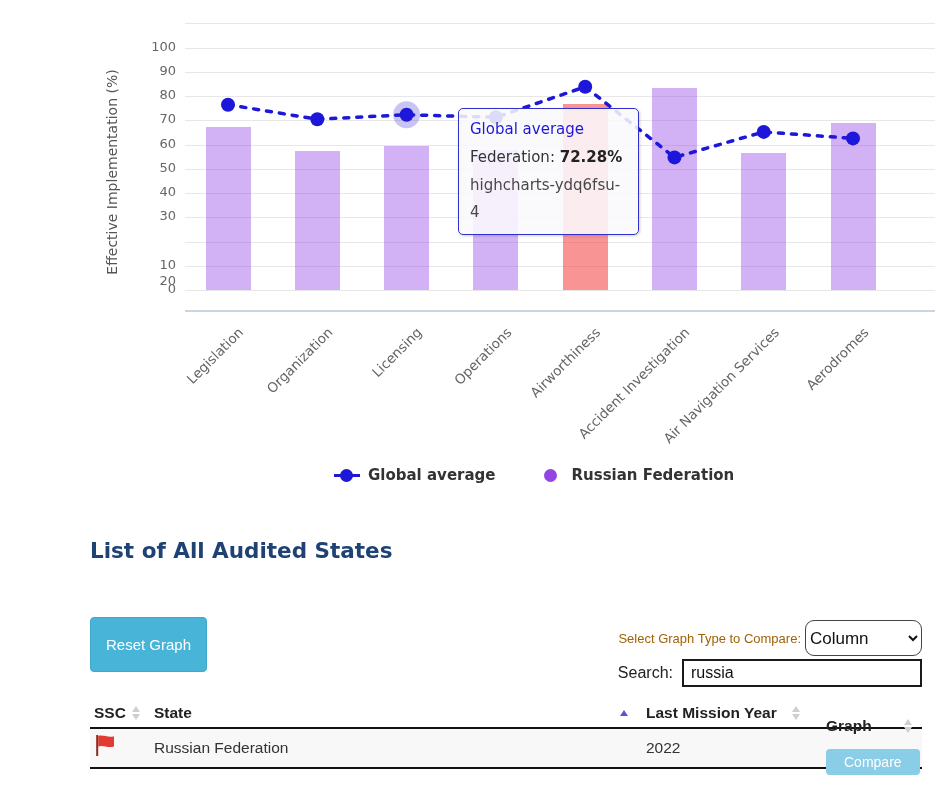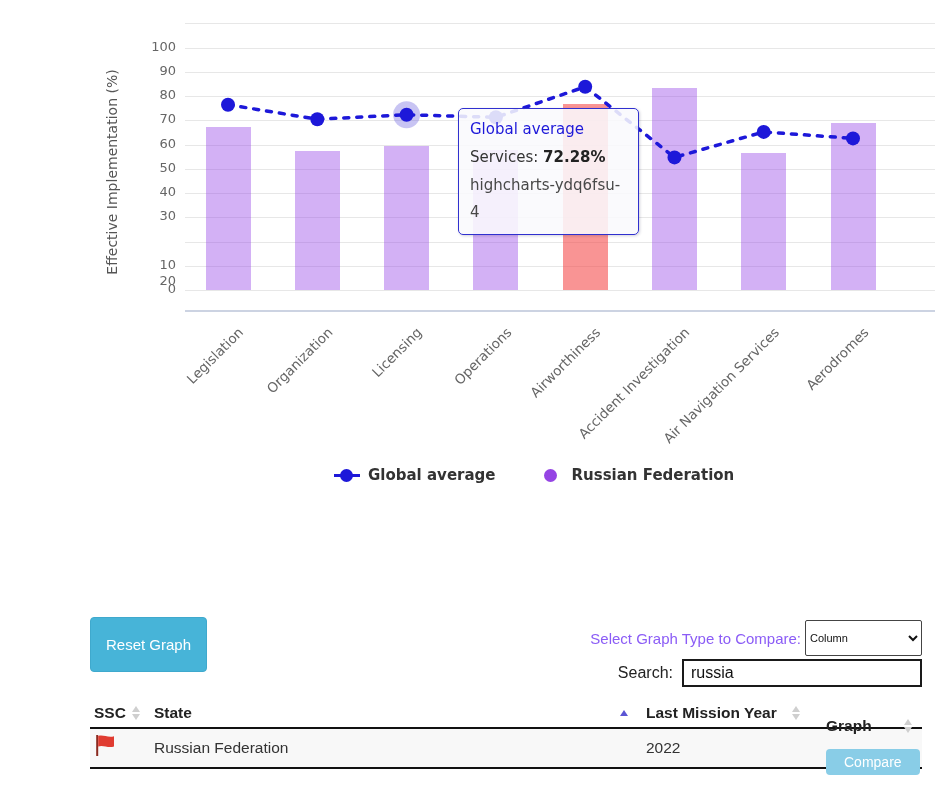--- a/index.html
+++ b/index.html
@@ -47,23 +47,23 @@
                    font-weight:bold; color:#1d4273;
                    font-family:"DejaVu Sans", sans-serif; }
 
   .reset-btn { position:absolute; left:90px; top:617px; background:#47b4d8;
                border:1px solid #3fa9cd; color:#fff; font-size:15px;
                font-family:"Liberation Sans",sans-serif;
                padding:18px 15px; border-radius:4px; cursor:pointer; }
 
   .graph-type-row { position:absolute; right:20px; top:620px; display:flex;
                     align-items:center; gap:4px; }
-  .gt-label { color:#8b5cf6; font-size:15px; }
-  .gt-select { width:117px; height:36px; font-size:11px; border:1px solid #444;
-               border-radius:2px; background:#fff; color:#111; }
+  .gt-label { color:#a16207; font-size:13px; }
+  .gt-select { width:117px; height:36px; font-size:17px; border:1px solid #444;
+               border-radius:9px; background:#fff; color:#111; }
 
   .search-row { position:absolute; right:20px; top:659px; display:flex;
                 align-items:center; gap:9px; }
   .search-label { font-size:16px; font-weight:normal; color:#222;margin-left:48px; }
   .search-input { width:240px; height:28px; border:2px solid #1a1a1a;
                   font-size:16px; padding:1px 7px; color:#111; }
 
   .states-table { position:absolute; left:90px; top:698px; width:832px; }
   .thead { display:flex; height:31px; align-items:center;
            border-bottom:2px solid #111; }
@@ -91,21 +91,21 @@
 </head>
 <body>
 
 <div class="page">
 
   <div class="chart">
     <div class="y-title">Effective Implementation (%)</div>
     <div class="plot" id="plot">
       <div class="hc-tooltip" style="z-index: 6;">
         <div class="tt-series" style="color: rgb(29, 24, 217);">Global average</div>
-        <div class="tt-point"><span>Services: </span><b>72.28%</b></div>
+        <div class="tt-point"><span>Federation: </span><b>72.28%</b></div>
         <div class="tt-extra">highcharts-ydq6fsu-4</div>
       </div>
       <div class="axisline"></div>
     <div class="gridline" style="top: 267px;"></div>
         <div class="gridline" style="top: 242.75px;"></div>
         <div class="gridline" style="top: 218.5px;"></div>
         <div class="gridline" style="top: 194.25px;"></div>
         <div class="gridline" style="top: 170px;"></div>
         <div class="gridline" style="top: 145.75px;"></div>
         <div class="gridline" style="top: 121.5px;"></div>
@@ -167,20 +167,21 @@
       <div class="ytick" style="top: 208.25px;">30</div>
       <div class="ytick" style="top: 184px;">40</div>
       <div class="ytick" style="top: 159.75px;">50</div>
       <div class="ytick" style="top: 135.5px;">60</div>
       <div class="ytick" style="top: 111.25px;">70</div>
       <div class="ytick" style="top: 87px;">80</div>
       <div class="ytick" style="top: 62.75px;">90</div>
       <div class="ytick" style="top: 38.5px;">100</div>
     </div>
 
+  <div class="section-title">List of All Audited States</div>
 
   <button class="reset-btn">Reset Graph</button>
 
   <div class="graph-type-row">
     <span class="gt-label">Select Graph Type to Compare:</span>
     <select class="gt-select">
       <option>Column</option>
     </select>
   </div>
 

